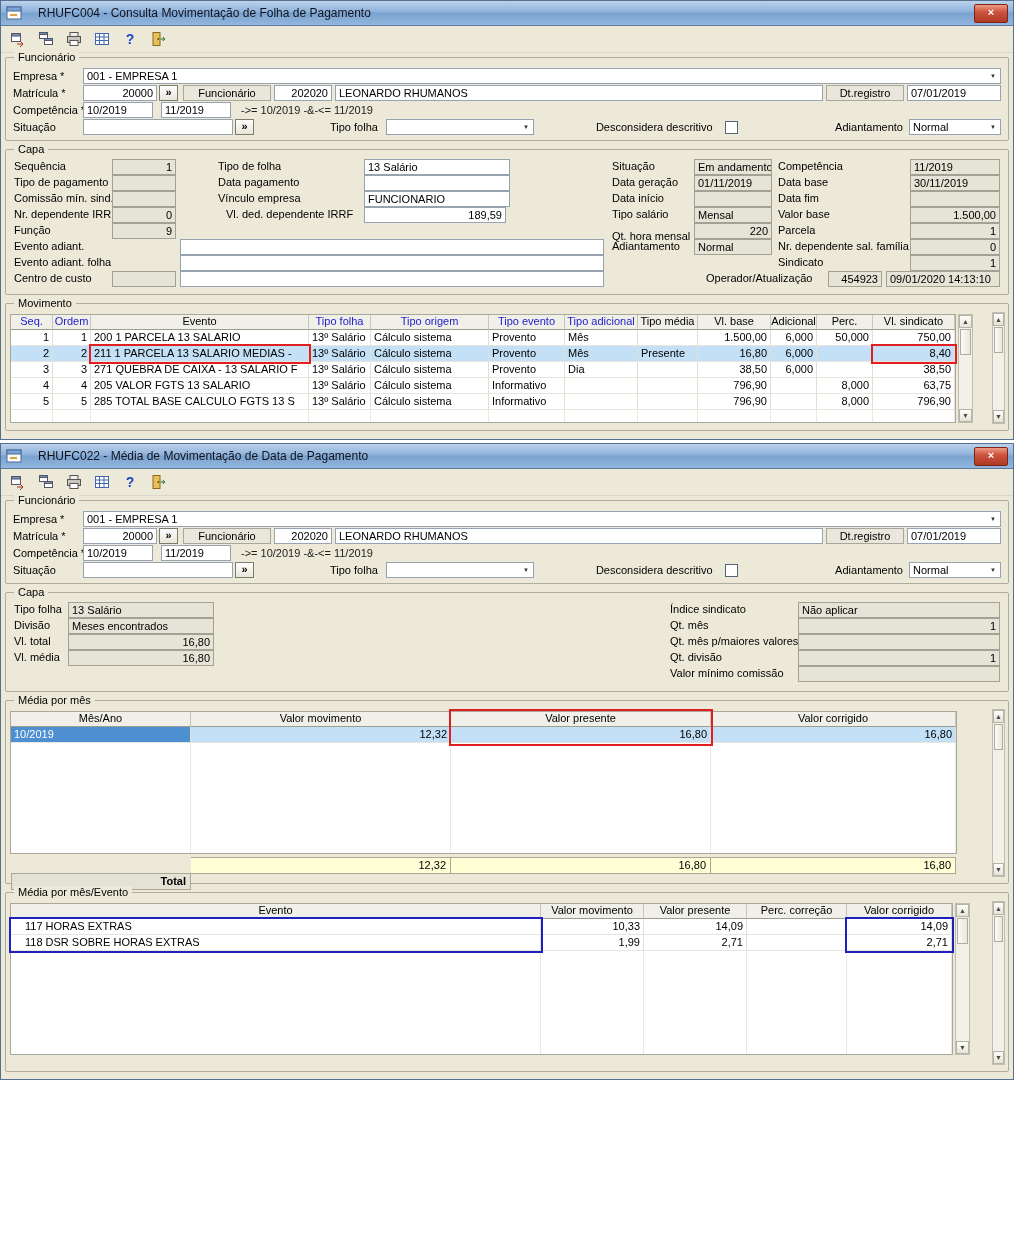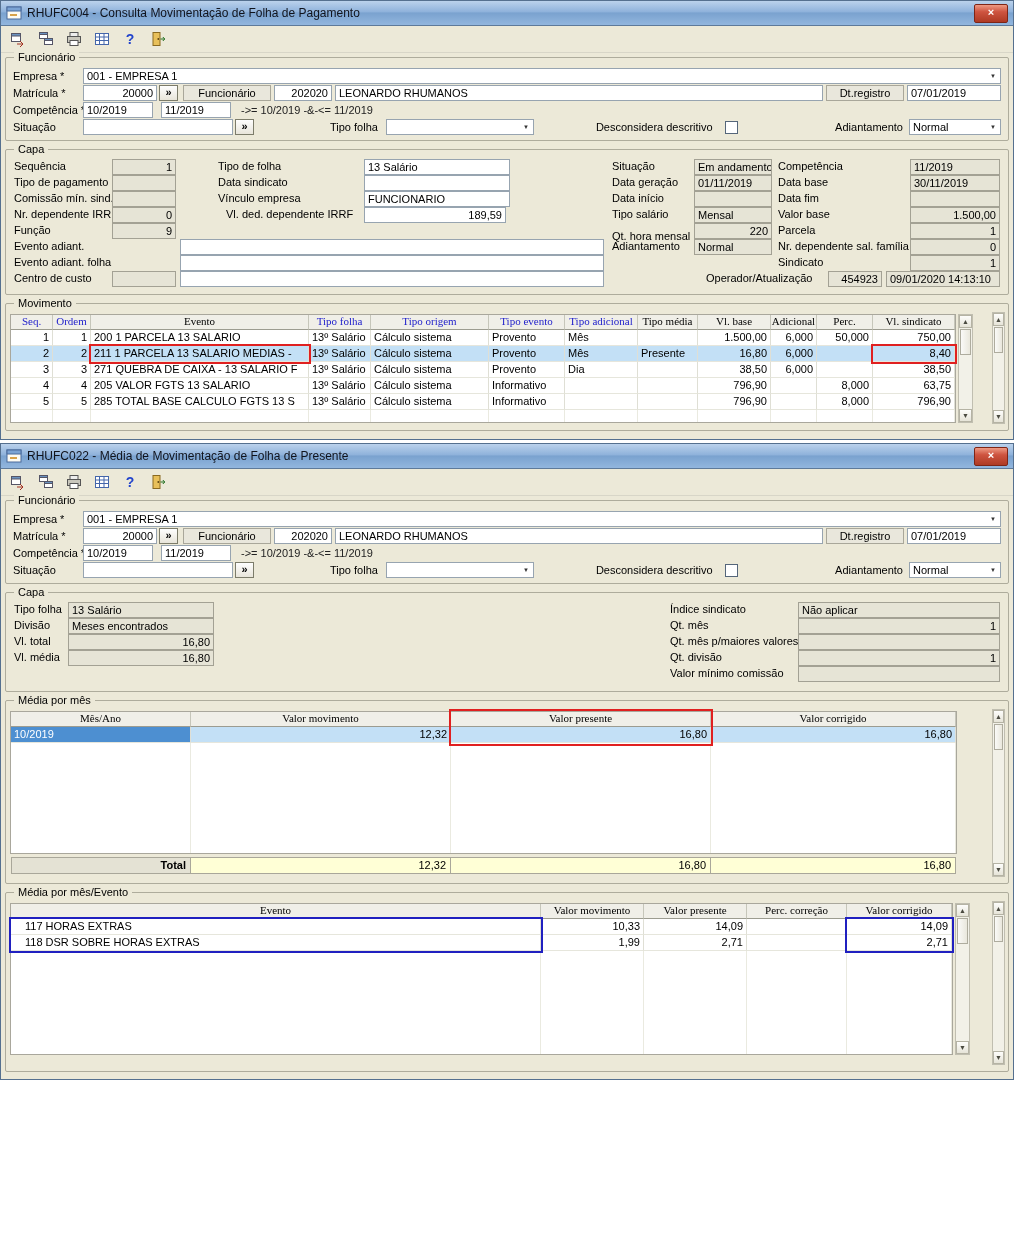--- a/index.html
+++ b/index.html
@@ -3,21 +3,21 @@
 <meta charset="utf-8">
 <style>
   html,body{margin:0;padding:0;}
   body{width:1014px;height:1246px;background:#fff;position:relative;
        font-family:"Liberation Sans",sans-serif;font-size:11px;color:#000;}
   .w{position:absolute;left:0;width:1012px;border:1px solid #55708F;background:#ECE9D8;box-sizing:content-box;}
   #w1{top:0;height:438px;}
   #w2{top:443px;height:635px;}
   
   .tb{height:24px;display:flex;align-items:center;padding:0 5px;
-      background:linear-gradient(#BBD2EC,#8FB2DB 45%,#7AA2CF 50%,#92B6DE);border-bottom:1px solid #5E7A9A;}
+      background:linear-gradient(#BBD2EC,#8FB2DB 45%,#7AA2CF 50%,#92B6DE);border-bottom:1px solid #5E7A9A;gap:11px;}
   .tbi{width:16px;height:16px;margin-right:5px;flex:0 0 auto;}
   .tbt{flex:1;font-size:12px;color:#10131C;white-space:nowrap;overflow:hidden;}
   .cls{width:32px;height:17px;border:1px solid #7E2516;border-radius:2px;color:#fff;font-weight:bold;
        font-size:11px;line-height:15px;text-align:center;cursor:default;
        background:linear-gradient(#EE9A84,#CE5440 40%,#AE3A24);}
   
   .tlb{height:26px;display:flex;align-items:center;gap:10px;padding:0 8px;border-bottom:1px solid #D8D6C8;}
   .ticon{width:18px;height:18px;display:flex;align-items:center;justify-content:center;}
   .hlp{font-size:14px;font-weight:bold;color:#2244CC;}
   
@@ -42,32 +42,32 @@
   .car{width:14px;text-align:center;font-size:6px;color:#333;flex:0 0 auto;}
   .al{position:absolute;}
   
   .tblwrap{position:absolute;border:1px solid #A9A79C;background:#fff;box-sizing:content-box;}
   .grid{display:grid;}
   .gmov{grid-template-columns:42px 38px 218px 62px 118px 76px 73px 60px 73px 46px 56px 82px;}
   .gmes{grid-template-columns:180px 260px 260px 245px;}
   .geve{grid-template-columns:530px 103px 103px 100px 105px;}
   .trow{display:contents;}
   .hd{box-sizing:border-box;height:15px;line-height:13px;background:#F0EFE8;border-right:1px solid #C6C6BA;
-      border-bottom:1px solid #9C9C90;text-align:center;overflow:hidden;white-space:nowrap;font-size:11px;font-family:Liberation Serif, serif;}
+      border-bottom:1px solid #9C9C90;text-align:center;overflow:hidden;white-space:nowrap;font-size:11px;}
   .hb{color:#2222CC;}
   .cl{box-sizing:border-box;height:16px;line-height:15px;background:#fff;border-right:1px solid #DFDFD5;
       border-bottom:1px solid #E6E6DC;padding:0 3px;overflow:hidden;white-space:nowrap;}
   .r{text-align:right;}
   .sel{background:#C3E0F6;}
   .selc{background:#4D8FD1;color:#fff;}
   .fc{box-sizing:border-box;border-right:1px solid #EAEAE0;background:#fff;}
   
   .trtotal{position:absolute;}
   .tlab{box-sizing:border-box;height:17px;line-height:15px;border:1px solid #A9A79A;background:#E4E2D4;
-        font-weight:bold;text-align:right;padding:0 4px;}
+        font-weight:bold;text-align:right;padding:0 4px;margin-top:16px;}
   .tval{box-sizing:border-box;height:17px;line-height:15px;border:1px solid #A9A79A;border-left:none;
         background:#FFFFD6;text-align:right;padding:0 4px;}
   
   .sb{position:absolute;width:15px;display:flex;flex-direction:column;background:#F2F1E8;
       border:1px solid #C0BEB0;box-sizing:border-box;}
   .sb.outer{width:13px;}
   .sbtn{height:13px;line-height:12px;text-align:center;font-size:7px;color:#4A4A40;
         background:linear-gradient(#FDFDFB,#E6E4D8);border:1px solid #B5B3A4;box-sizing:border-box;}
   .sth{height:26px;margin:1px;background:linear-gradient(90deg,#FAFAF8,#E9E7DC);border:1px solid #AEAC9E;box-sizing:border-box;}
   .sfil{flex:1;}
@@ -187,21 +187,21 @@
     <span class="lbl al" style="left:8px;top:90px">Evento adiant.</span>
     <span class="fld al" style="left:174px;top:89px;width:424px"></span>
     <span class="lbl al" style="left:8px;top:106px">Evento adiant. folha</span>
     <span class="fld al" style="left:174px;top:105px;width:424px"></span>
     <span class="lbl al" style="left:8px;top:122px">Centro de custo</span>
     <span class="fld ro al" style="left:106px;top:121px;width:64px"></span>
     <span class="fld al" style="left:174px;top:121px;width:424px"></span>
 
     <span class="lbl al" style="left:212px;top:10px">Tipo de folha</span>
     <span class="fld al" style="left:358px;top:9px;width:146px">13 Salário</span>
-    <span class="lbl al" style="left:212px;top:26px">Data sindicato</span>
+    <span class="lbl al" style="left:212px;top:26px">Data pagamento</span>
     <span class="fld al" style="left:358px;top:25px;width:146px"></span>
     <span class="lbl al" style="left:212px;top:42px">Vínculo empresa</span>
     <span class="fld al" style="left:358px;top:41px;width:146px">FUNCIONARIO</span>
     <span class="lbl al" style="left:220px;top:58px">Vl. ded. dependente IRRF</span>
     <span class="fld num al" style="left:358px;top:57px;width:142px">189,59</span>
 
     <span class="lbl al" style="left:606px;top:10px">Situação</span>
     <span class="fld ro al" style="left:688px;top:9px;width:78px">Em andamento</span>
     <span class="lbl al" style="left:606px;top:26px">Data geração</span>
     <span class="fld ro al" style="left:688px;top:25px;width:78px">01/11/2019</span>
@@ -353,21 +353,21 @@
   </div>
 </div>
 
 <div class="w" id="w2">
   <div class="tb">
     <svg class="tbi" viewBox="0 0 16 16">
         <rect x="1" y="2" width="14" height="12" fill="#FDFBF3" stroke="#4A6B9B"></rect>
         <rect x="1" y="2" width="14" height="4" fill="#7BA3D4" stroke="#4A6B9B"></rect>
         <rect x="4" y="9" width="7" height="2" fill="#D8A24A"></rect>
       </svg>
-    <span class="tbt">RHUFC022 - Média de Movimentação de Folha de Presente</span>
+    <span class="tbt">RHUFC022 - Média de Movimentação de Data de Pagamento</span>
     <span class="cls">×</span>
   </div>
   <div class="tlb">
     <span class="ticon">
         <svg width="16" height="16" viewBox="0 0 16 16">
           <rect x="1.5" y="2.5" width="9" height="8" fill="#fff" stroke="#556"></rect>
           <rect x="1.5" y="2.5" width="9" height="2.5" fill="#6A92C0" stroke="#556"></rect>
           <path d="M7 13 h5 M10 10 l3 3 -3 3" stroke="#A03020" fill="none"></path>
         </svg>
       </span>

